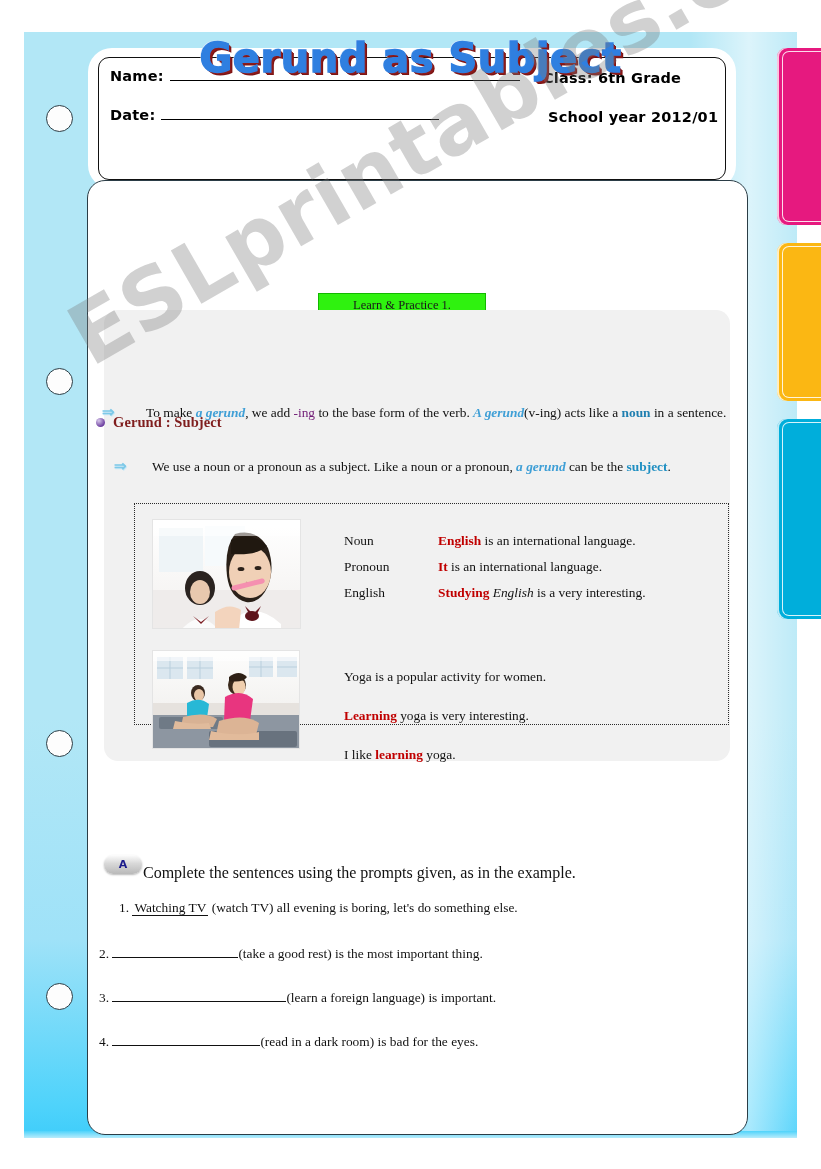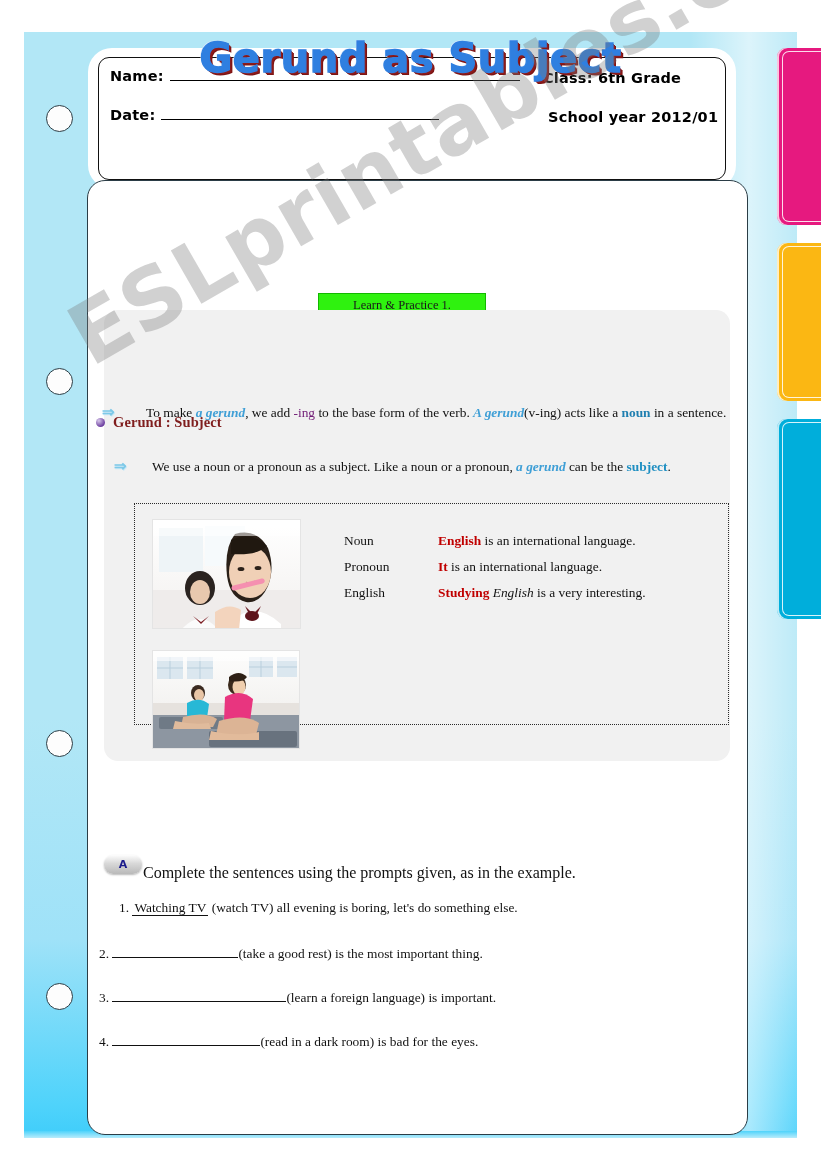--- a/index.html
+++ b/index.html
@@ -307,20 +307,25 @@
         <ellipse cx="86" cy="36" rx="6.5" ry="8" fill="#f0cfae"></ellipse>
         <path d="M76 26 q10 -8 18 0 q-4 6 -18 4z" fill="#2e2015"></path>
         <path d="M72 46 q16 -9 28 2 l-3 22 -26 0z" fill="#e8357f"></path>
         <path d="M66 70 q26 -8 40 2 l-3 12 -40 0z" fill="#dcb495"></path>
         <path d="M58 80 q26 6 48 1 l0 8 -50 0z" fill="#e2bb9b"></path>
       </g>
       <rect x="0" y="0" width="148" height="10" fill="#ffffff" opacity=".6"></rect>
     </svg>
   </div>
 
+  <div class="yoga-lines">
+    <div><span>Yoga is a popular activity for women.</span></div>
+    <div><span class="red-b">Learning</span><span> yoga is very interesting.</span></div>
+    <div><span>I like </span><span class="red-b">learning</span><span> yoga.</span></div>
+  </div>
 
   <div class="badge-a">A</div>
   <div class="instr">Complete the sentences using the prompts given, as in the example.</div>
 
   <div id="questions">
       <div class="q" style="top: 900px; margin-left: 20px;"><span>1. </span><span class="q-ans">Watching TV</span><span> (watch TV) all evening is boring, let's do something else.</span></div>
       <div class="q" style="top: 944px;"><span>2. </span><span class="q-blank" style="width: 126px;"></span><span>(take a good rest) is the most important thing.</span></div>
       <div class="q" style="top: 988px;"><span>3. </span><span class="q-blank" style="width: 174px;"></span><span>(learn a foreign language) is important.</span></div>
       <div class="q" style="top: 1032px;"><span>4. </span><span class="q-blank" style="width: 148px;"></span><span>(read in a dark room) is bad for the eyes.</span></div>
     </div>

